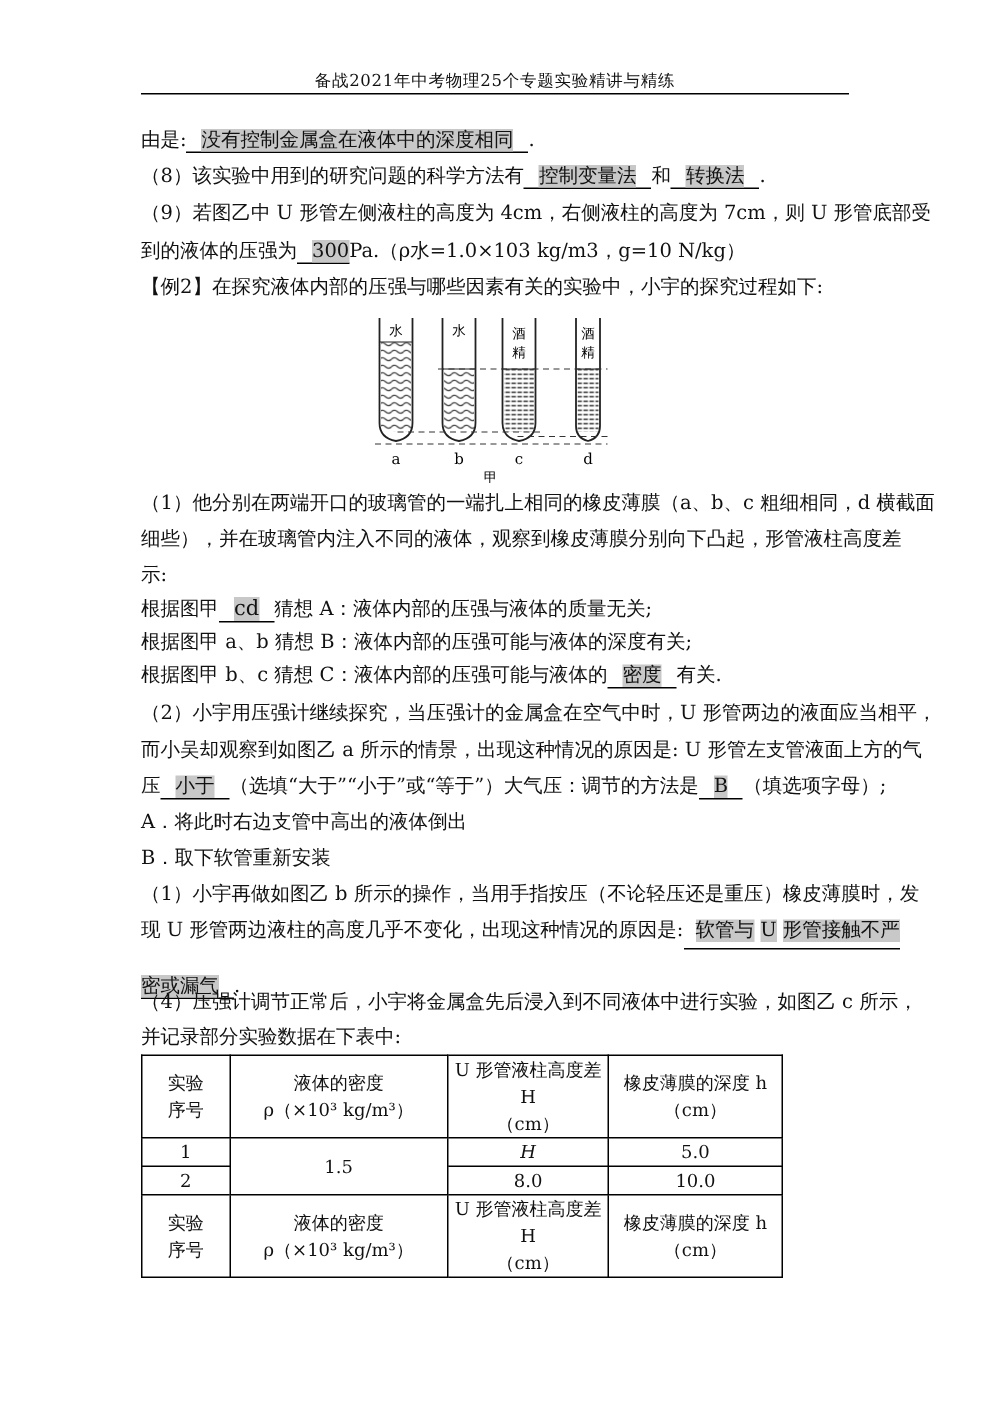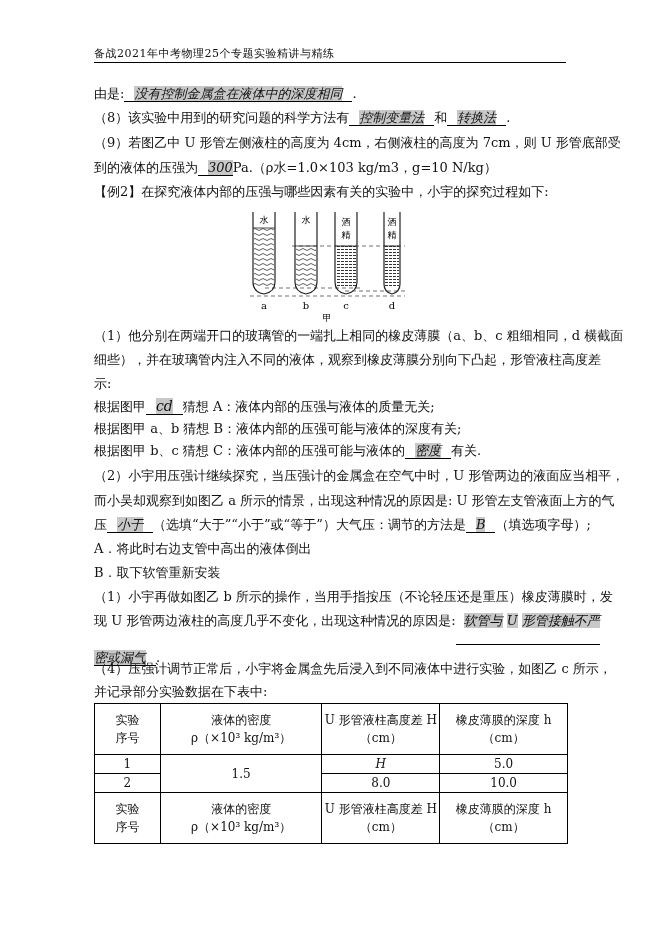--- a/index.html
+++ b/index.html
@@ -3,41 +3,41 @@
   <meta charset="utf-8">
   <style>
     html, body { margin: 0; padding: 0; background: #ffffff; }
     body {
       width: 661px; height: 935px; position: relative; overflow: hidden;
       font-family: "DejaVu Serif", "Liberation Serif", serif;
       color: #111;
     }
     .page-header {
       position: absolute; left: 94px; top: 46px; width: 472px;
-      text-align: left; font-size: 11px; letter-spacing: 0.5px;
+      text-align: center; font-size: 11px; letter-spacing: 0.5px;
     }
     .header-rule {
       position: absolute; left: 94px; top: 62px; width: 472px; height: 0;
       border-top: 1px solid #000;
     }
     .line {
       position: absolute; left: 94px; width: 474px;
       font-size: 13px; line-height: 16px; white-space: nowrap;
     }
     .ans {
       display: inline-block; border-bottom: 1px solid #000;
       padding: 0 10px; line-height: 15px;
     }
     .ans .hl { background: #c8c8c8; }
-    .hl { background: #c8c8c8; font-style: italic; }
+    .hl { background: #c8c8c8; }
     .figure {
       position: absolute; left: 245px; top: 212px; width: 170px; height: 110px;
     }
     table.data {
-      position: absolute; left: 94px; top: 703px; width: 474px;
+      position: absolute; left: 94px; top: 703px; width: 428px;
       border-collapse: collapse; font-size: 12px;
     }
     table.data td {
       border: 1px solid #000; text-align: center; vertical-align: middle;
       padding: 0 2px; line-height: 18px;
     }
     .tall td { height: 50px; }
     .short td { height: 17px; }
   </style>
 </head>
@@ -122,21 +122,21 @@
 <div class="line" style="top:493px">而小吴却观察到如图乙 a 所示的情景，出现这种情况的原因是: U 形管左支管液面上方的气</div>
 <div class="line" style="top:517px">
   <span>压</span><span class="ans"><span class="hl">小于</span></span><span>（选填“大于”“小于”或“等于”）大气压：调节的方法是</span><span class="ans"><span class="hl">B</span></span><span>（填选项字母）;</span>
 </div>
 
 <div class="line" style="top:541px">A．将此时右边支管中高出的液体倒出</div>
 <div class="line" style="top:565px">B．取下软管重新安装</div>
 
 <div class="line" style="top:589px">（1）小宇再做如图乙 b 所示的操作，当用手指按压（不论轻压还是重压）橡皮薄膜时，发</div>
 <div class="line" style="top:613px">
-  <span>现 U 形管两边液柱的高度几乎不变化，出现这种情况的原因是:</span><span class="ans" style="padding:0 0 16px 8px"><span class="hl">软管与</span> <span class="hl">U</span> <span class="hl">形管接触不严</span></span>
+  <span>现 U 形管两边液柱的高度几乎不变化，出现这种情况的原因是:</span><span class="ans" style="padding:0 0 4px 8px"><span class="hl">软管与</span> <span class="hl">U</span> <span class="hl">形管接触不严</span></span>
 </div>
 <div class="line" style="top:638px">
   <span class="ans" style="padding:12px 10px 0 0"><span class="hl">密或漏气</span></span><span>.</span>
 </div>
 
 <div class="line" style="top:661px">（4）压强计调节正常后，小宇将金属盒先后浸入到不同液体中进行实验，如图乙 c 所示，</div>
 <div class="line" style="top:684px">并记录部分实验数据在下表中:</div>
 
 <table class="data">
   <colgroup>

